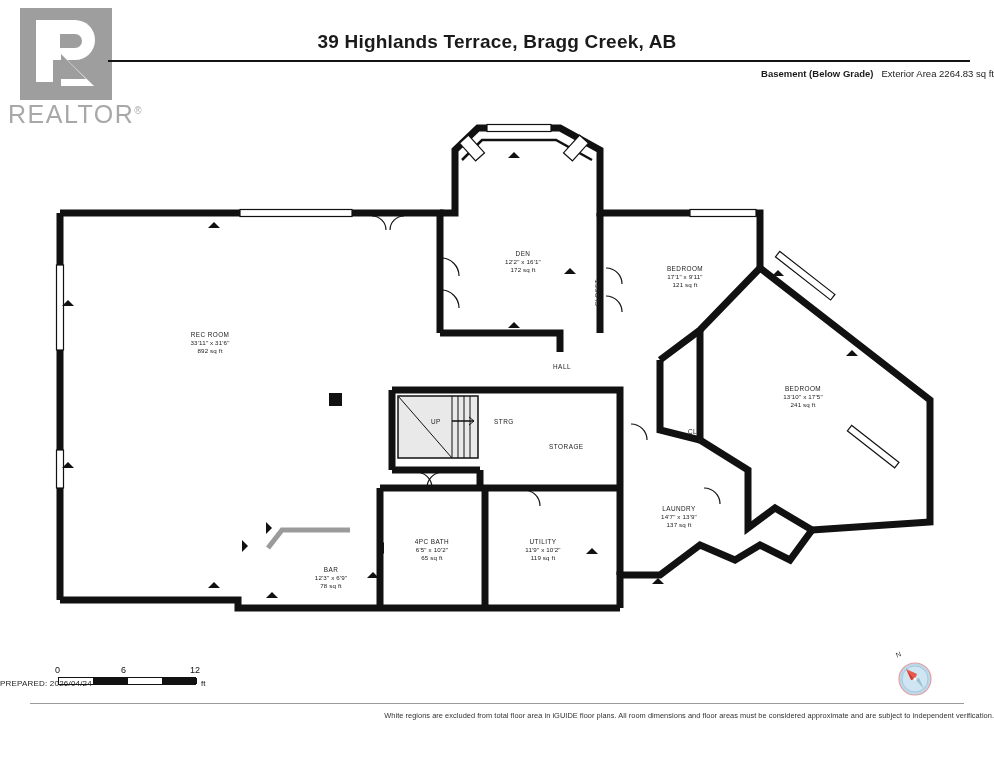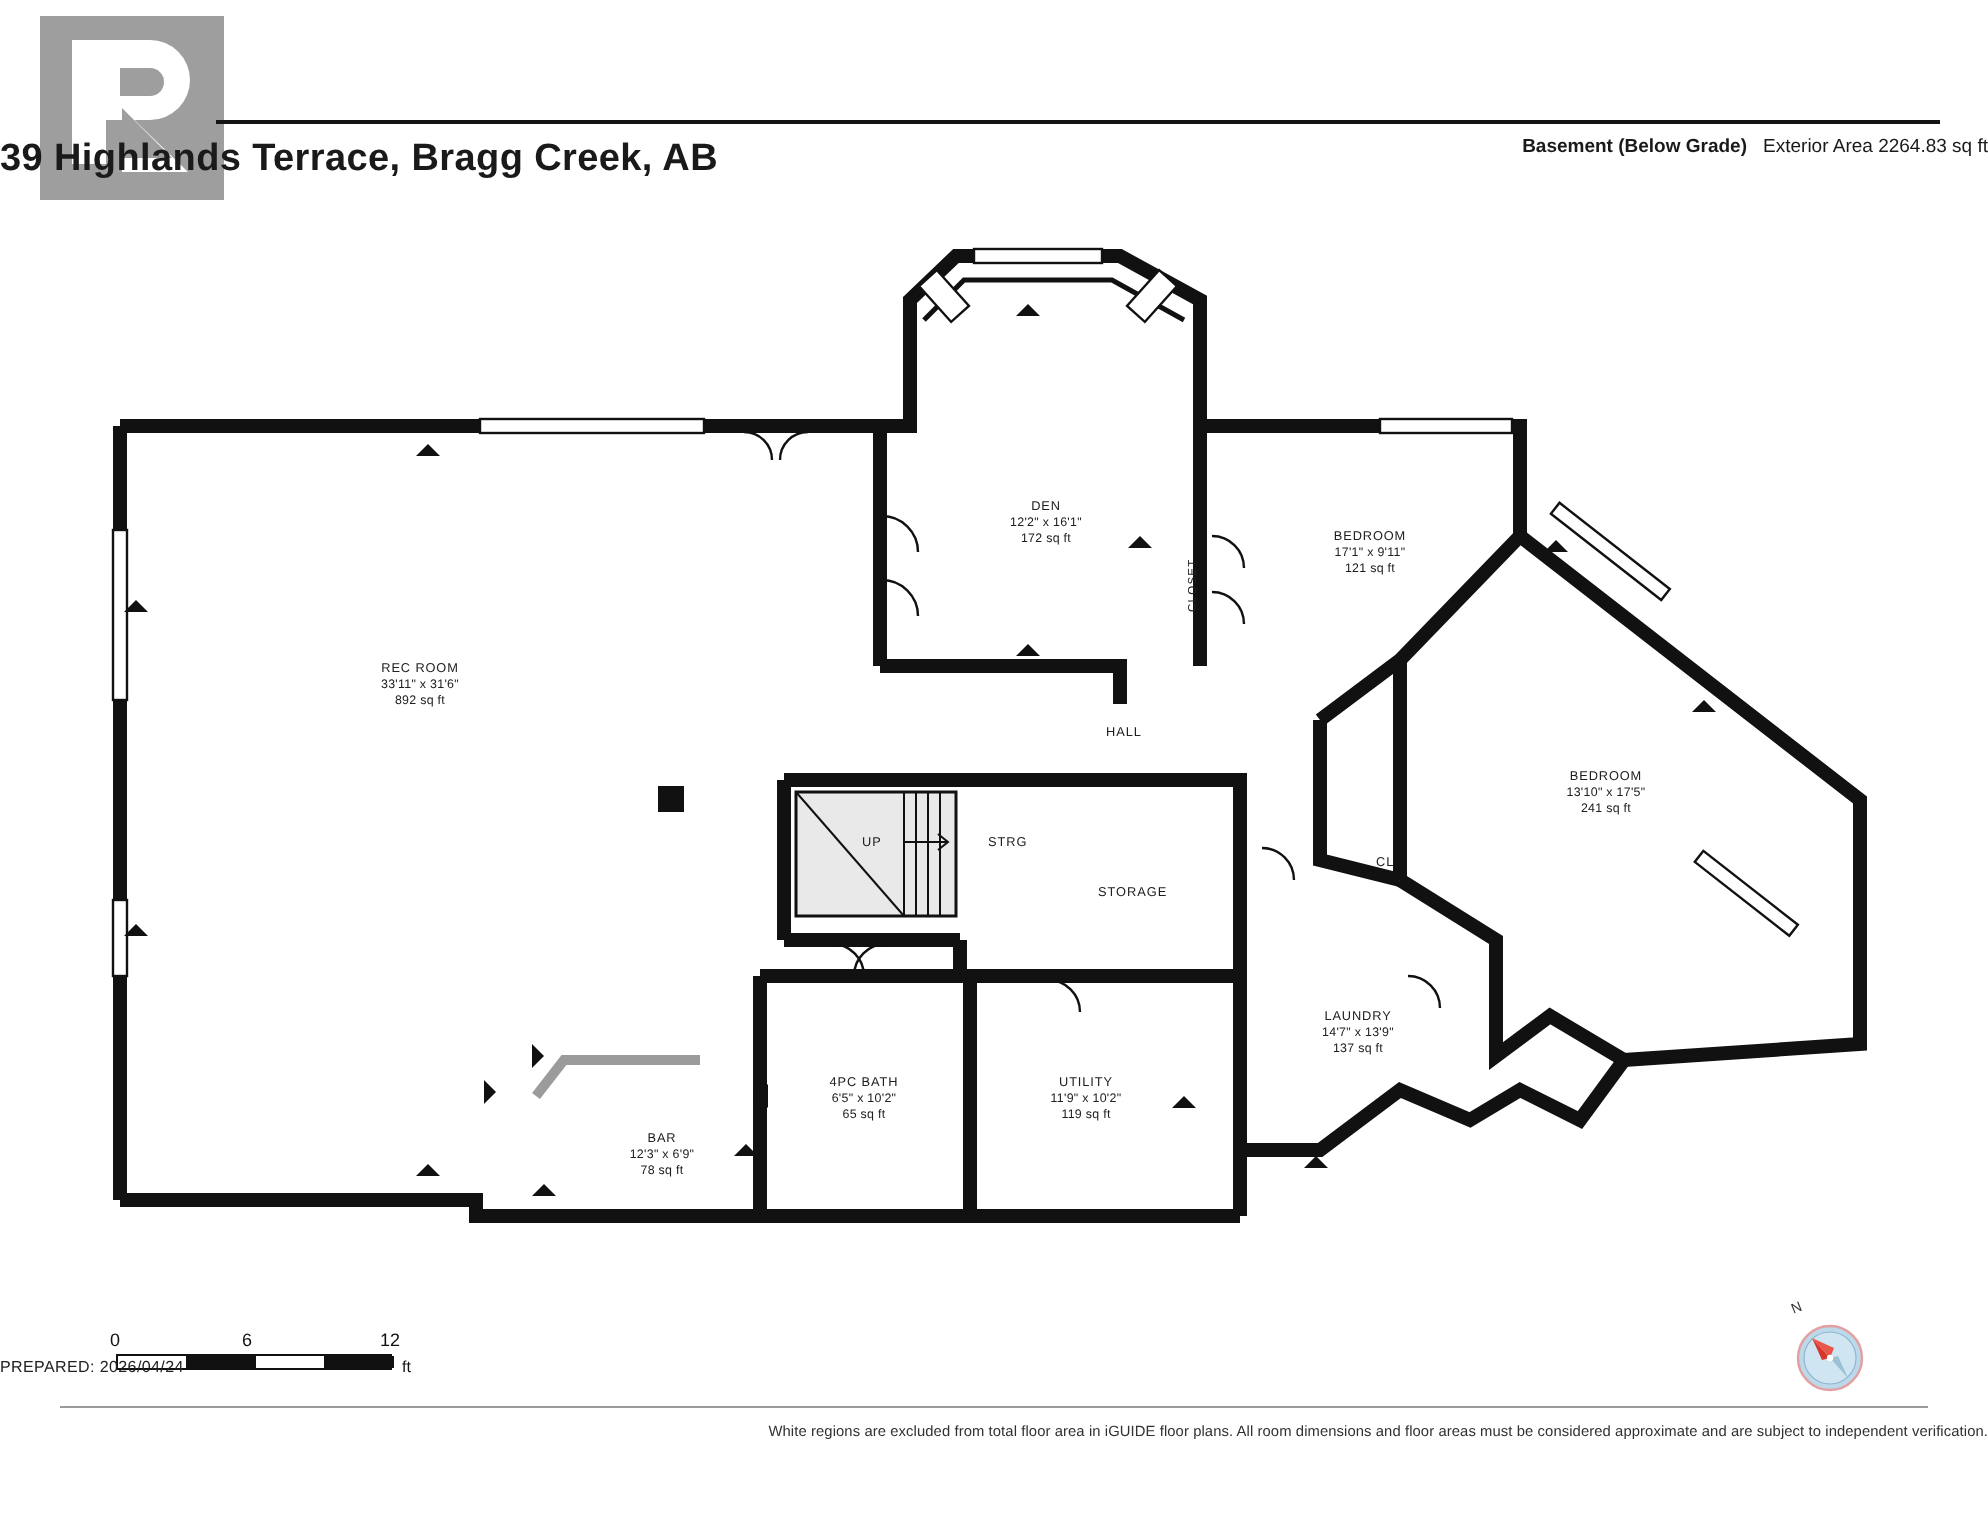--- a/index.html
+++ b/index.html
@@ -5,21 +5,21 @@
   html,body{margin:0;padding:0;background:#ffffff;}
   body{width:994px;height:768px;position:relative;font-family:"Liberation Sans",sans-serif;color:#1a1a1a;overflow:hidden;}
 
   
   #realtor-logo{position:absolute;left:8px;top:8px;width:118px;height:112px;}
   #realtor-mark{position:absolute;left:12px;top:0;width:92px;height:92px;background:#9e9e9e;}
   #realtor-word{position:absolute;left:0;top:92px;font-size:25px;letter-spacing:1.5px;color:#a8a8a8;font-family:"Liberation Sans",sans-serif;}
   #realtor-word sup{font-size:10px;vertical-align:super;}
 
   #title-rule{position:absolute;left:108px;top:60px;width:862px;height:2px;background:#141414;}
-  #page-title{position:absolute;left:0;top:31px;width:994px;text-align:left;font-size:19px;font-weight:bold;letter-spacing:.2px;margin-top:38px;}
+  #page-title{position:absolute;left:0;top:31px;width:994px;text-align:center;font-size:19px;font-weight:bold;letter-spacing:.2px;}
   #subtitle{position:absolute;left:0;top:68px;width:994px;text-align:right;font-size:9.5px;}
   #subtitle .b{font-weight:bold;}
   #subtitle .sp{display:inline-block;width:8px;}
 
   
   #plan{position:absolute;left:0;top:0;width:994px;height:768px;}
 
   
   .rlabel{position:absolute;text-align:center;line-height:1.28;color:#202020;
           font-family:"Liberation Sans",sans-serif;white-space:nowrap;}
@@ -51,20 +51,21 @@
 <div id="realtor-logo">
   <div id="realtor-mark">
     <svg width="92" height="92" viewBox="0 0 92 92">
       <rect x="16" y="12" width="17" height="62" fill="#ffffff"></rect>
       <path d="M33 12 h22 a20 20 0 0 1 0 40 h-22 z" fill="#ffffff"></path>
       <path d="M40 26 h15 a7 7 0 0 1 0 14 h-15 z" fill="#9e9e9e"></path>
       <path d="M41 46 L74 78 L41 78 Z" fill="#ffffff"></path>
       <path d="M41 46 L66 71 L41 71 Z" fill="#9e9e9e"></path>
     </svg>
   </div>
+  <div id="realtor-word"><span>REALTOR</span><sup>®</sup></div>
 </div>
 
 <div id="title-rule"></div>
 <div id="page-title">39 Highlands Terrace, Bragg Creek, AB</div>
 <div id="subtitle">
   <span class="b">Basement (Below Grade)</span><span class="sp"></span><span>Exterior Area 2264.83 sq ft</span>
 </div>
 
 <svg id="plan" viewBox="0 0 994 768">
   <g fill="none" stroke="#111111" stroke-width="7" stroke-linejoin="miter">

